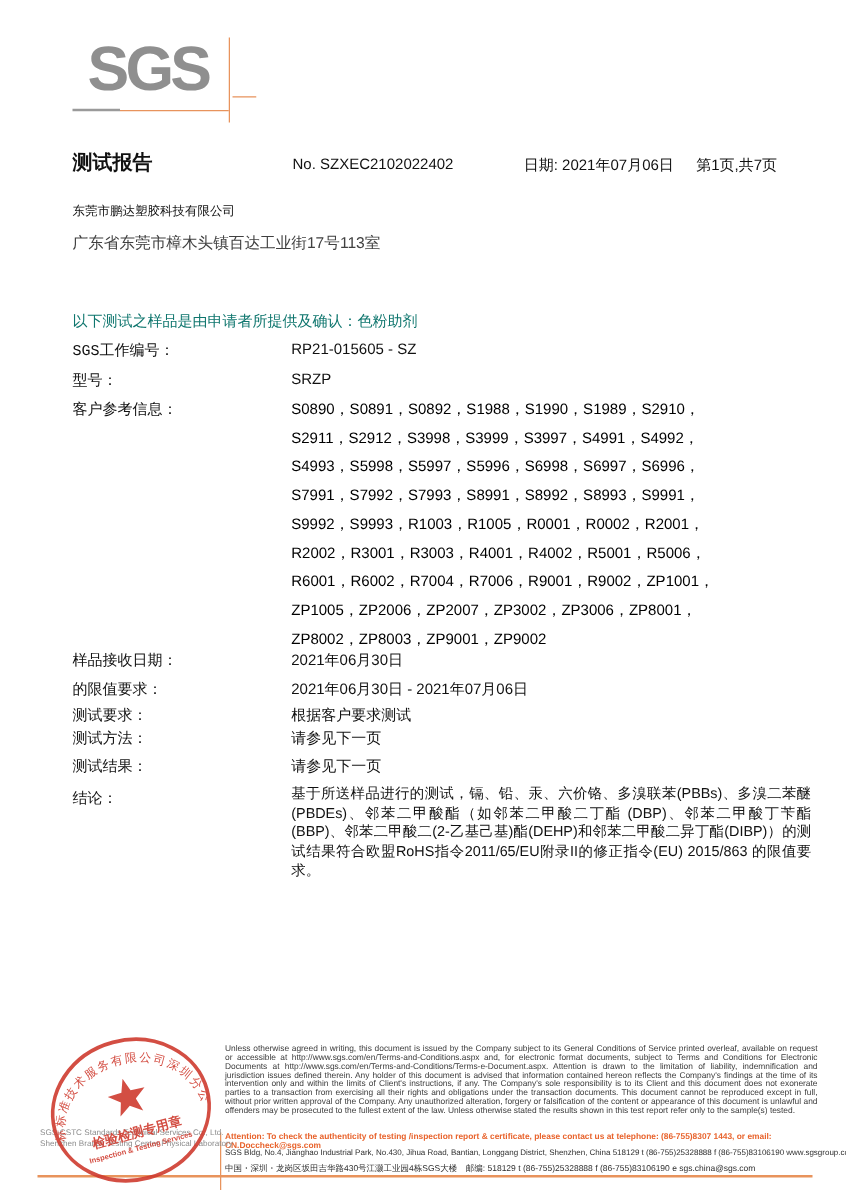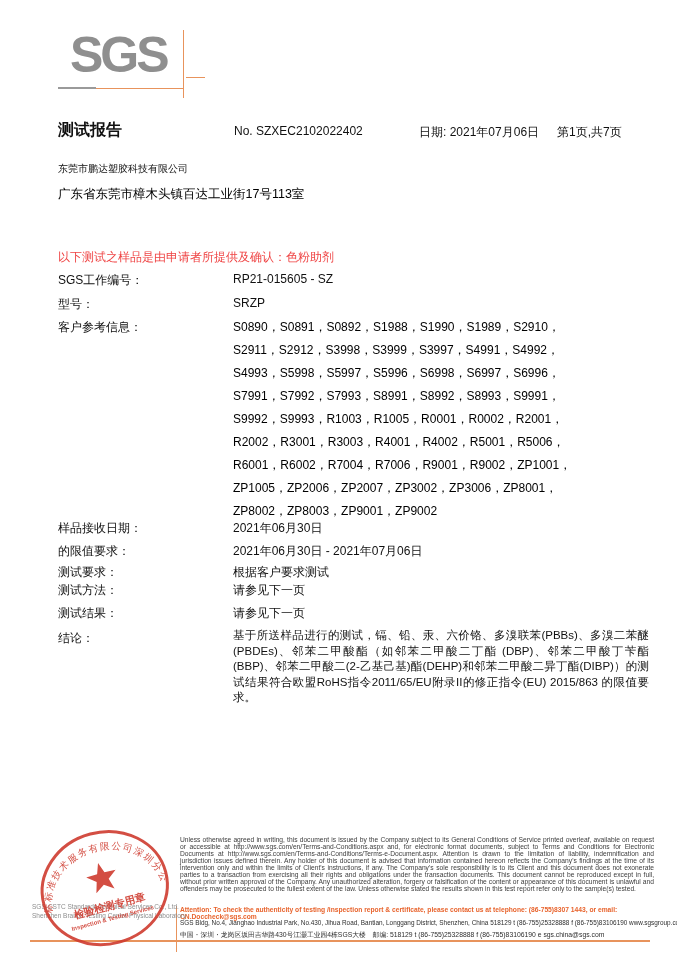--- a/index.html
+++ b/index.html
@@ -14,25 +14,25 @@
   .crop-v { position:absolute; left:183px; top:30px; width:1px; height:68px; background:#e8935c; }
   .crop-h2 { position:absolute; left:186px; top:77px; width:19px; height:1px; background:#e8935c; }
 
   
   .hdr-title { position:absolute; left:58px; top:120px; font-size:16px; font-weight:bold; color:#111; }
   .hdr-no { position:absolute; left:234px; top:124px; font-size:12px; color:#111; }
   .hdr-date { position:absolute; left:419px; top:124px; font-size:12px; color:#111; }
   .hdr-page { position:absolute; left:557px; top:124px; font-size:12px; color:#111; }
 
   .applicant-name { position:absolute; left:58px; top:162px; font-size:10px; color:#111; }
-  .applicant-addr { position:absolute; left:58px; top:186px; font-size:12.5px; color:#000000; }
+  .applicant-addr { position:absolute; left:58px; top:186px; font-size:12.5px; color:#404040; }
 
-  .intro { position:absolute; left:58px; top:249px; font-size:12px; color:#ef4444; }
+  .intro { position:absolute; left:58px; top:249px; font-size:12px; color:#0f766e; }
 
-  .field-label { position:absolute; left:58px; font-size:12px; color:#111; }
+  .field-label { position:absolute; left:58px; font-size:12px; color:#111;font-family:Liberation Mono, monospace; }
   .field-value { position:absolute; left:233px; font-size:12px; color:#111; white-space:nowrap; }
   .ref-lines div { height:23px; font-size:12px; color:#000000; white-space:nowrap; }
 
   .conclusion-text { position:absolute; left:233px; top:628px; width:416px; font-size:11.5px;
                      line-height:15.5px; color:#111; text-align:justify; }
 
   
   .legal { position:absolute; left:180px; top:836px; width:474px; font-size:6.7px; line-height:7px;
            color:#3c3c3c; text-align:justify; }
   .attention { position:absolute; left:180px; top:906px; width:474px; font-size:6.7px; line-height:7px;

